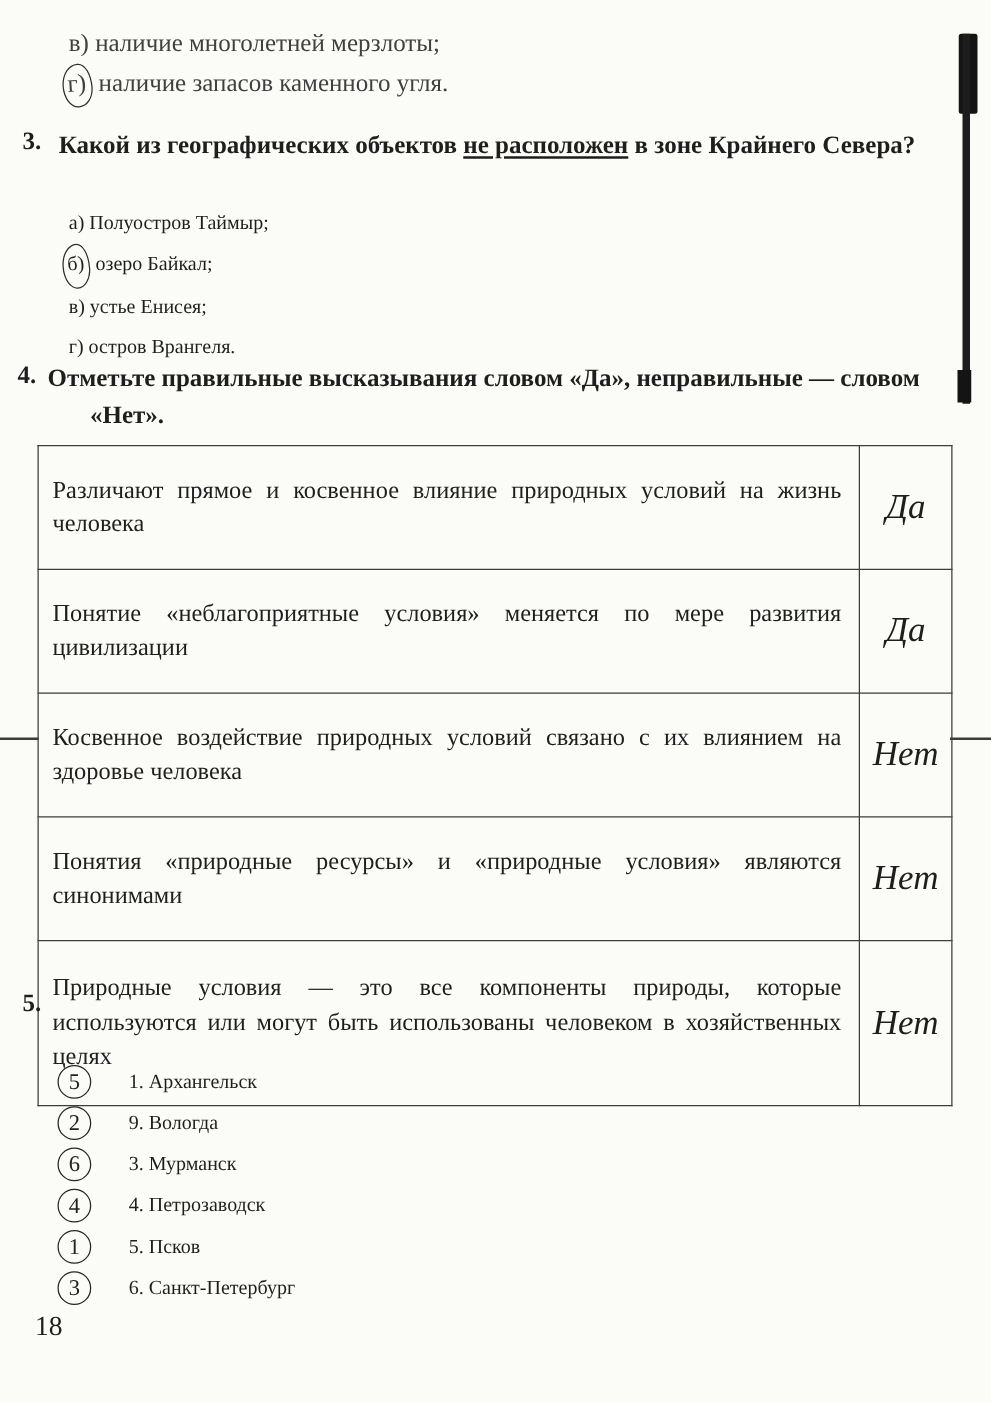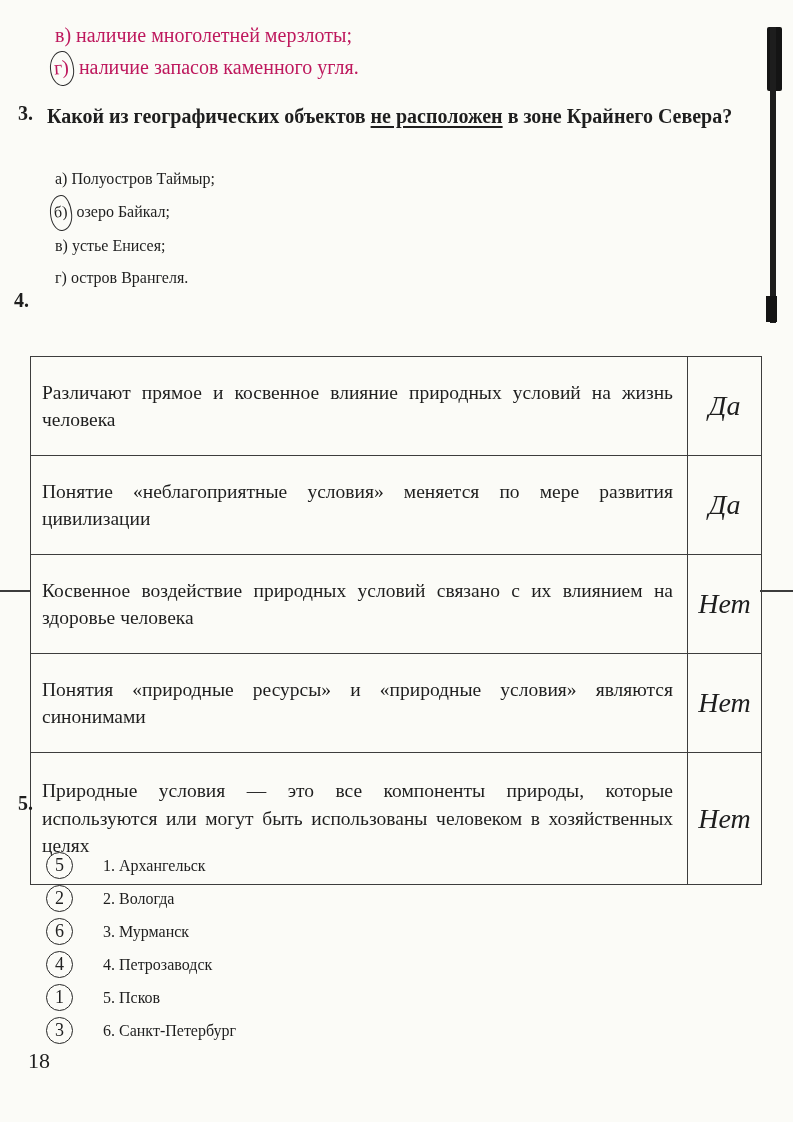--- a/index.html
+++ b/index.html
@@ -16,21 +16,21 @@
   .artifact { position:absolute; background:#141414; z-index:0; }
   #edge-blob   { left:767px; top:27px;  width:15px; height:64px; border-radius:2px; }
   #edge-line   { left:770px; top:27px;  width:6px;  height:296px; background:#1d1d1d; }
   #edge-blob2  { left:766px; top:296px; width:11px; height:26px; }
   #bleed-left  { left:0px;   top:590px; width:31px;  height:2px; background:#3c3c3c; }
   #bleed-right { left:760px; top:590px; width:33px;  height:2px; background:#3c3c3c; }
 
   .content { position:absolute; inset:0; z-index:1; }
 
   
-  .top-opts { position:absolute; left:55px; top:20px; font-size:20px; line-height:31px; color:#be185d; }
+  .top-opts { position:absolute; left:55px; top:20px; font-size:20px; line-height:31px; color:#404040; }
   .opt-text { margin-left:5px; }
 
   
   .circle-mark {
     display:inline-block;
     border:1.7px solid #2d2d2d;
     border-radius:55% 45% 50% 50% / 50% 58% 44% 52%;
     padding:0 4px 2px 3px;
     margin-left:-5px;
     transform:rotate(-4deg);
@@ -97,20 +97,21 @@
   <div class="qtext" id="q3-text"><span>Какой из географических объектов </span><span class="underlined">не расположен</span><span> в зоне Крайнего Севера?</span></div>
 
   <div class="q3-opts">
     <div><span>а)</span><span> Полуостров Таймыр;</span></div>
     <div><span class="circle-mark">б)</span><span> озеро Байкал;</span></div>
     <div><span>в)</span><span> устье Енисея;</span></div>
     <div><span>г)</span><span> остров Врангеля.</span></div>
   </div>
 
   <div class="qnum" id="q4-num">4.</div>
+  <div class="qtext" id="q4-text">Отметьте правильные высказывания словом «Да», неправильные — словом «Нет».</div>
 
   <table class="qtable">
     <tbody>
         <tr class="r2l">
       <td class="stmt">Различают прямое и косвенное влияние природных условий на жизнь человека</td>
       <td class="ans">Да</td>
     </tr>
     <tr class="r2l">
       <td class="stmt">Понятие «неблагоприятные условия» меняется по мере развития цивилизации</td>
       <td class="ans">Да</td>
@@ -132,21 +133,21 @@
 
   <div class="qnum" id="q5-num">5.</div>
 
   <div class="city-list">
     <div class="city-item">
       <span class="city-circle">5</span>
       <span class="city-label">1. Архангельск</span>
     </div>
     <div class="city-item">
       <span class="city-circle">2</span>
-      <span class="city-label">2. Вологда</span>
+      <span class="city-label">9. Вологда</span>
     </div>
     <div class="city-item">
       <span class="city-circle">6</span>
       <span class="city-label">3. Мурманск</span>
     </div>
     <div class="city-item">
       <span class="city-circle">4</span>
       <span class="city-label">4. Петрозаводск</span>
     </div>
     <div class="city-item">

